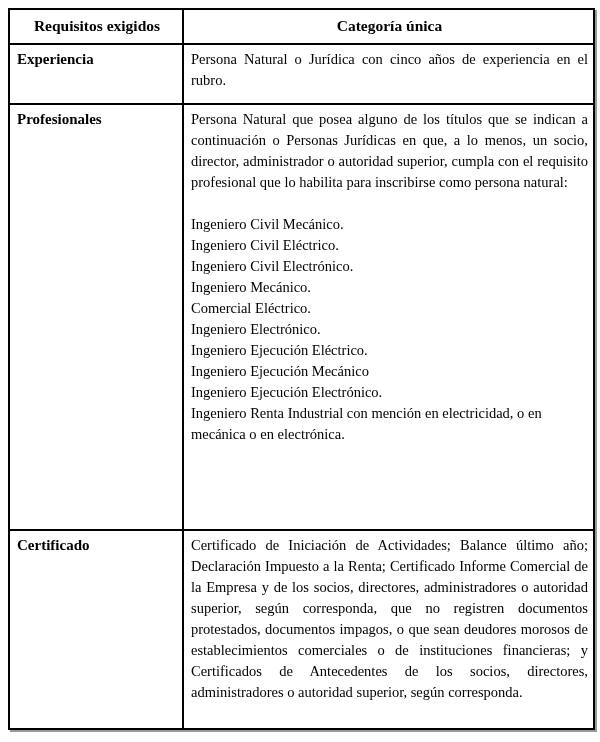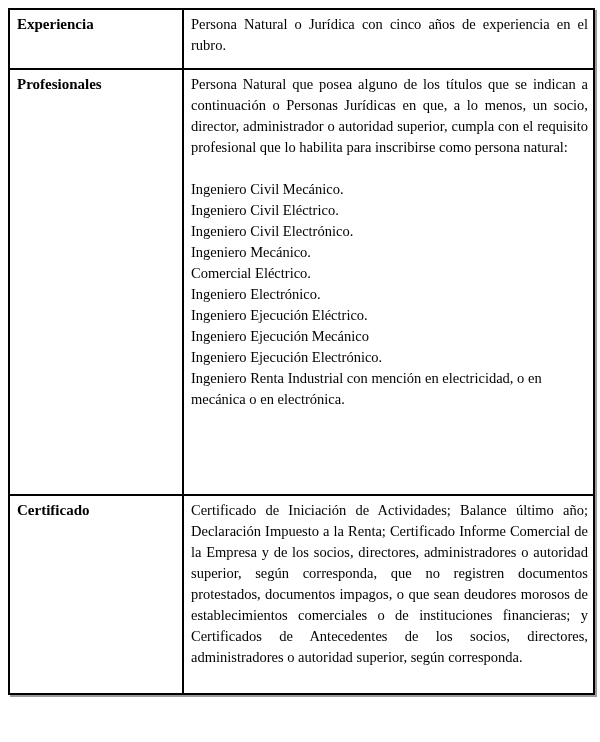--- a/index.html
+++ b/index.html
@@ -54,20 +54,24 @@
 </style>
 </head>
 <body>
 
 <table class="doc-table">
   <colgroup>
     <col class="c1">
     <col class="c2">
   </colgroup>
   <tbody>
+    <tr class="rh">
+      <th>Requisitos exigidos</th>
+      <th>Categoría única</th>
+    </tr>
 
     <tr class="r1">
       <td class="label-cell">Experiencia</td>
       <td class="justify">Persona Natural o Jurídica con cinco años de experiencia en el rubro.</td>
     </tr>
 
     <tr class="r2">
       <td class="label-cell">Profesionales</td>
       <td>
         <div class="justify">Persona Natural que posea alguno de los títulos que se indican a continuación o Personas Jurídicas en que,  a lo menos, un socio, director, administrador o autoridad superior, cumpla con el requisito profesional que lo habilita para inscribirse como persona natural:</div>

